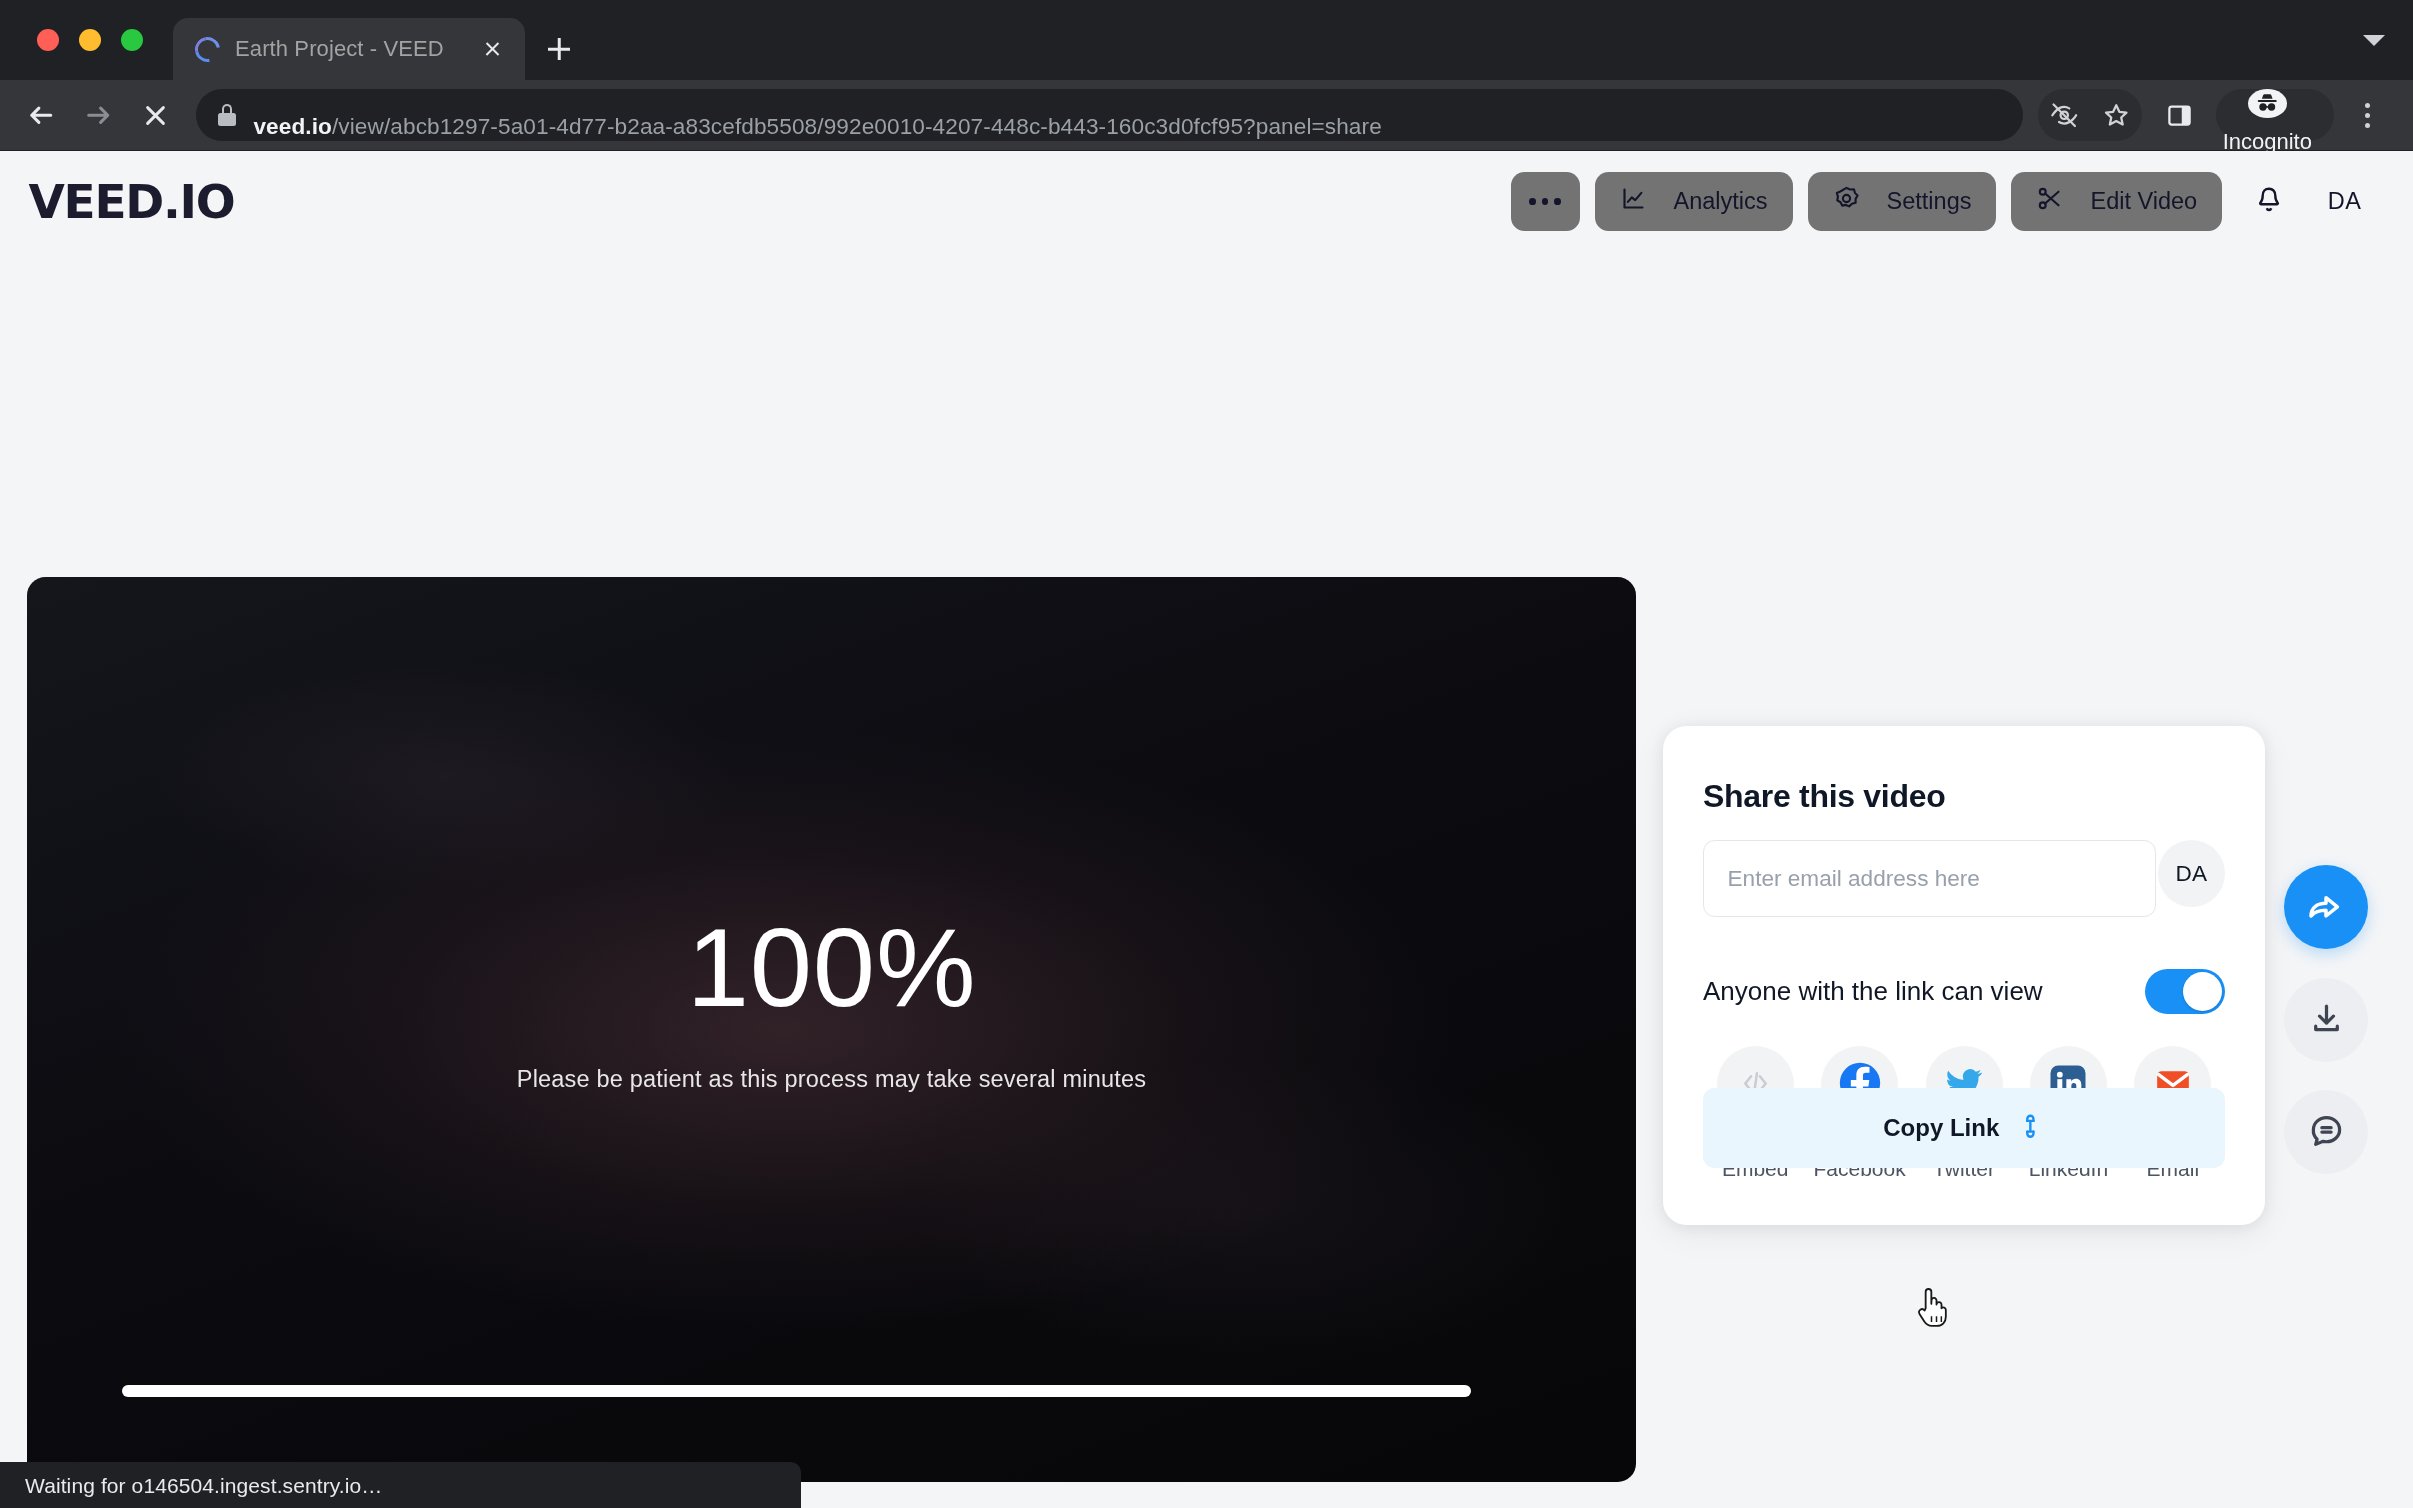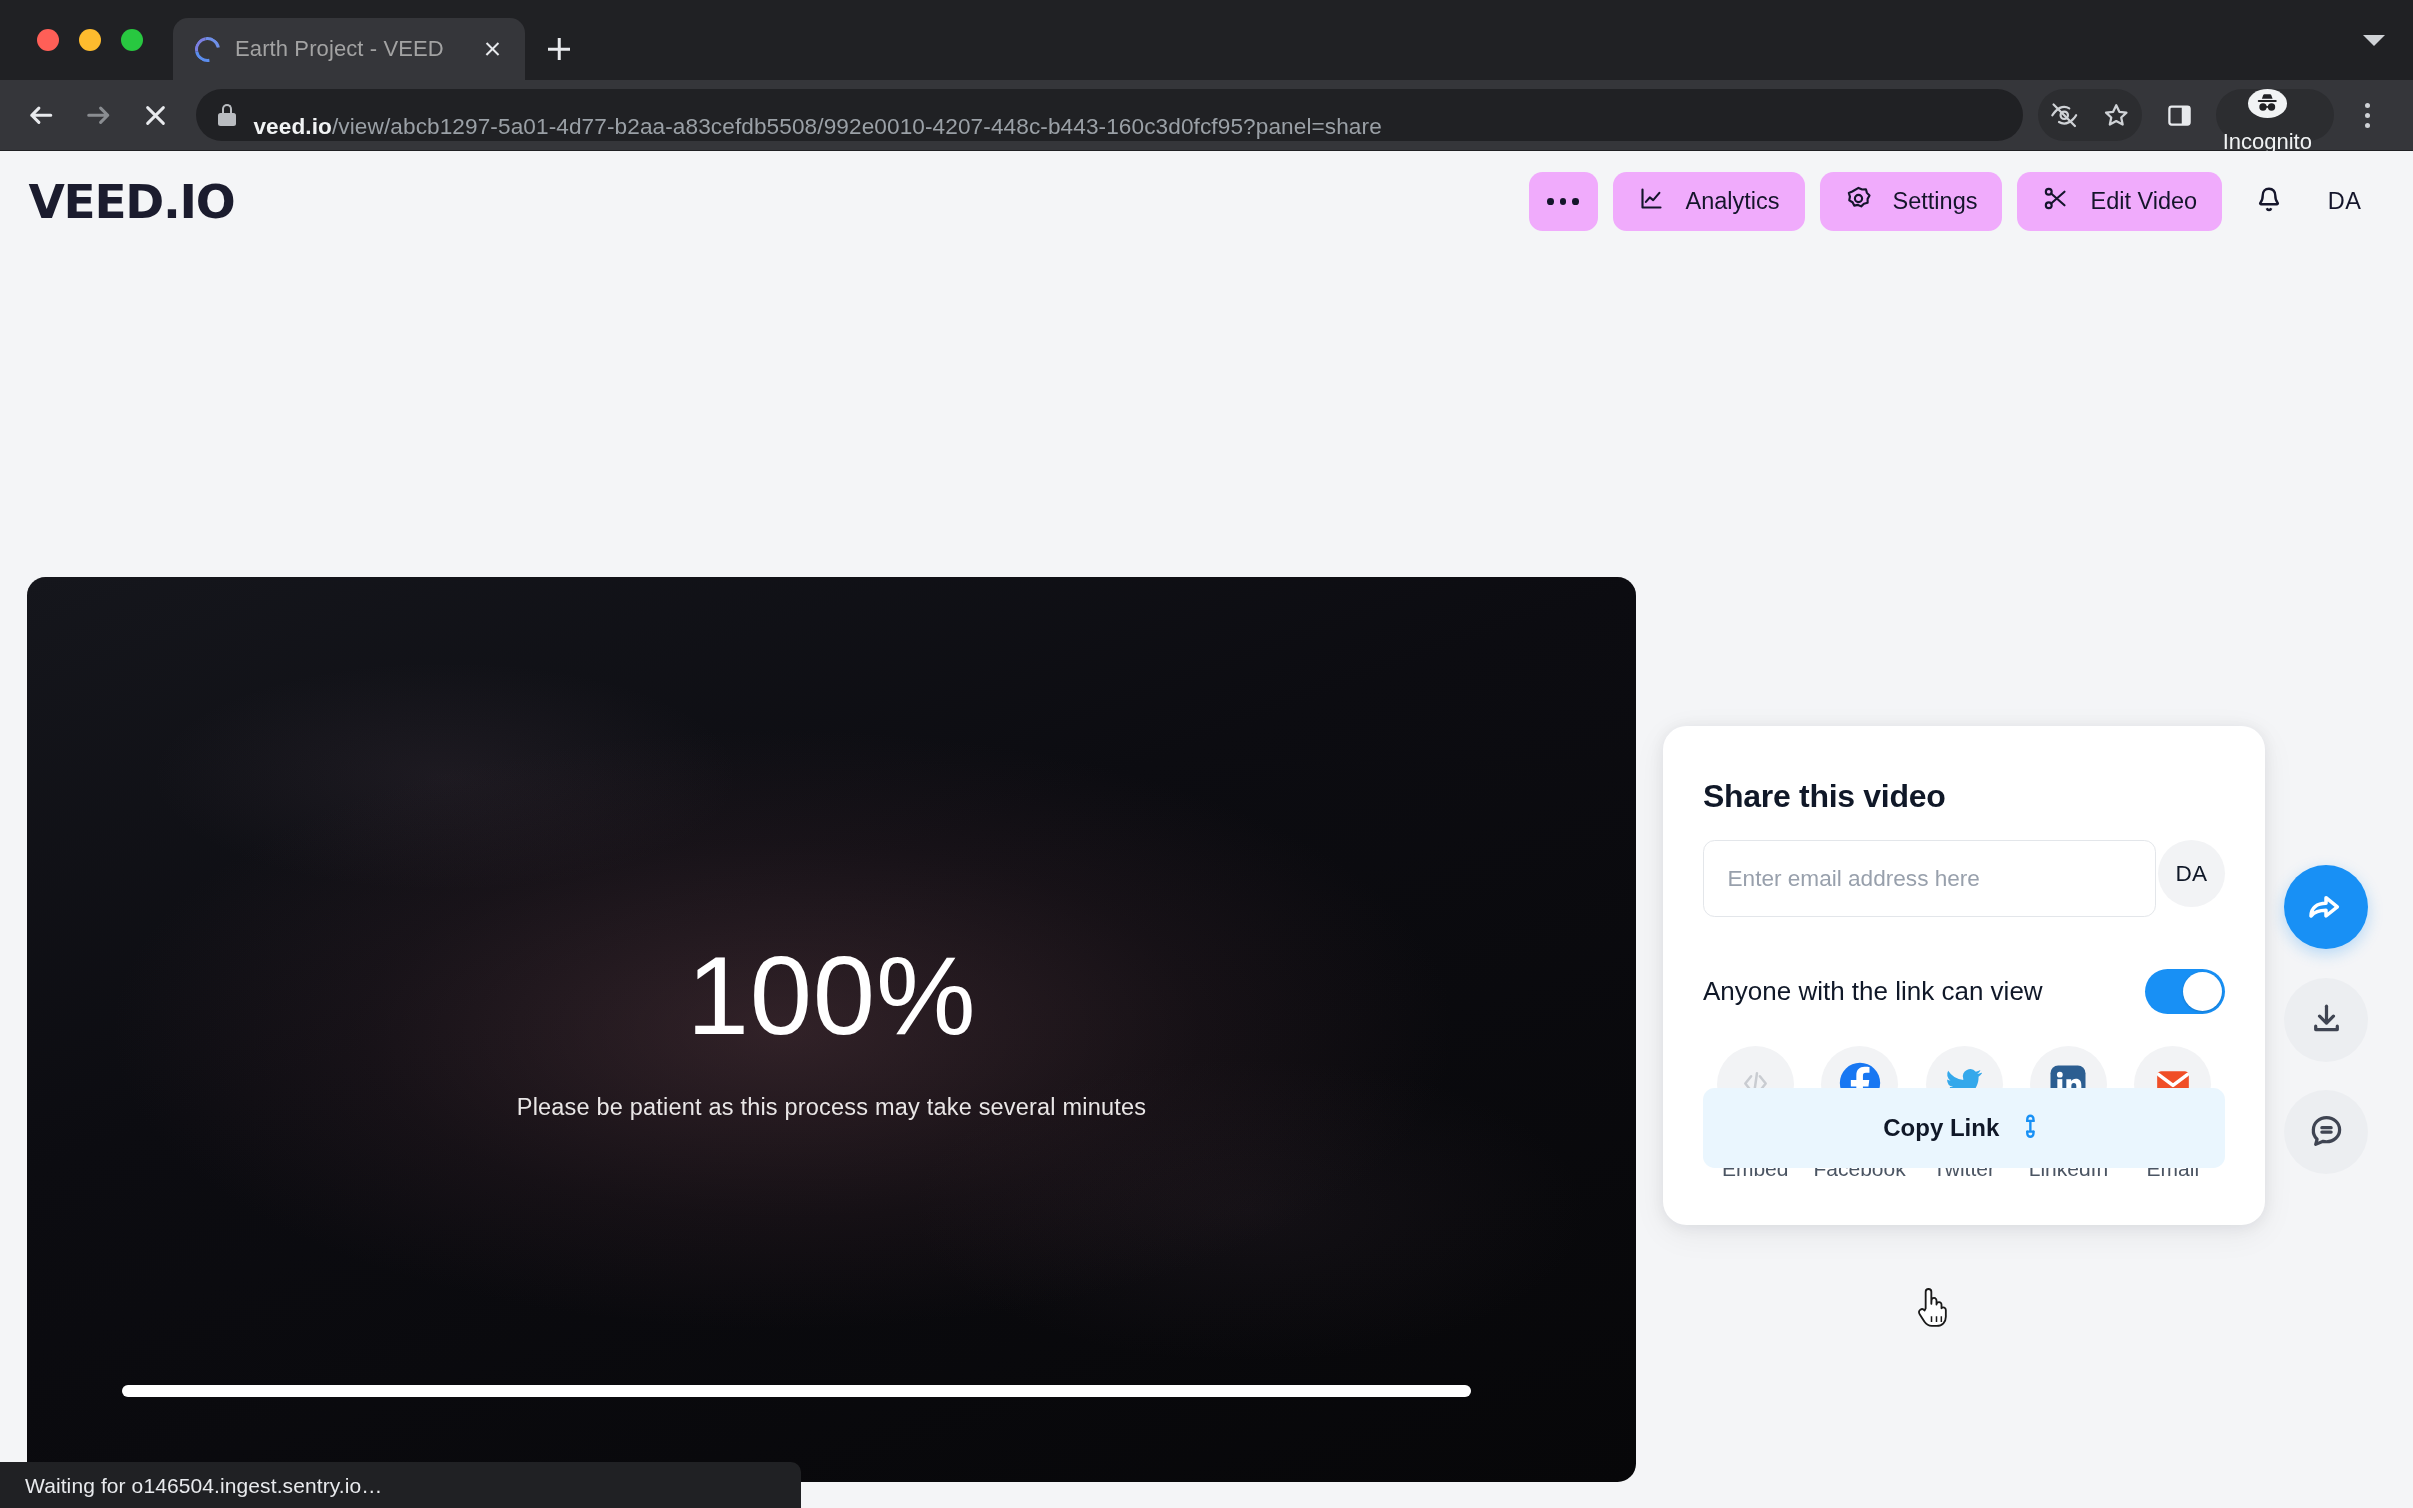--- a/index.html
+++ b/index.html
@@ -109,41 +109,41 @@
 
   .app-header {
     height: 101px; display:flex; align-items:center; padding: 0 40px 0 28.5px;
   }
   .veed-logo {
     font-size: 47px; font-weight: 800; color:#1b1c2e; letter-spacing: -1.3px;
     font-family: "DejaVu Sans", sans-serif;
   }
   .hdr-right { margin-left:auto; display:flex; align-items:center; gap: 15px; }
   .hdr-btn {
-    height: 59px; background:#f0abfc; border-radius: 13.4px; display:flex; align-items:center;
-    gap: 21px; padding: 0 25px; color:#14152b; font-size: 23.5px; white-space:nowrap;
+    height: 59px; background:#737373; border-radius: 13.4px; display:flex; align-items:center;
+    gap: 27px; padding: 0 25px; color:#14152b; font-size: 23.5px; white-space:nowrap;
   }
   .hdr-btn.square { width: 69px; padding: 0; justify-content:center; }
   .hdr-dots { display:flex; gap:5.9px; }
   .hdr-dots i { width: 6.7px; height: 6.7px; background:#14152b; border-radius:50%; display:block; }
   .bell-btn { width: 64px; height:59px; display:flex; align-items:center; justify-content:center; }
   .da-hdr { font-size: 23.5px; color:#14152b; padding: 0 11.7px; letter-spacing:0.4px; }
 
   
   .video {
     position:absolute; left: 27px; top: 426px; width: 1609px; height: 905px;
     border-radius: 18.4px; overflow:hidden;
     background:
       radial-gradient(ellipse 58% 46% at 47% 50%, rgba(138,86,96,0.30) 0%, rgba(80,48,58,0.16) 45%, rgba(12,12,18,0) 72%),
       radial-gradient(ellipse 26% 18% at 26% 22%, rgba(120,92,110,0.13) 0%, rgba(10,10,16,0) 70%),
       radial-gradient(ellipse 30% 24% at 76% 70%, rgba(96,70,86,0.12) 0%, rgba(10,10,16,0) 70%),
       linear-gradient(160deg, #15161c 0%, #0c0c11 40%, #070709 100%);
   }
   .vid-center {
-    position:absolute; left:0; right:0; top: 335px; text-align:center;margin-top:28px;
+    position:absolute; left:0; right:0; top: 335px; text-align:center;
   }
   .pct {
     font-size: 112px; font-weight: 400; color:#ffffff; letter-spacing: 0.8px; line-height: 1;
     font-family: "Liberation Sans", sans-serif;
   }
   .vid-sub { margin-top: 42px; font-size: 23.5px; color:#e9e6e6; letter-spacing: 0.2px; }
   .progress-track {
     position:absolute; left: 95px; bottom: 85px; width: 1349px; height: 11.7px;
     background: rgba(255,255,255,0.10); border-radius: 8.4px;
   }

